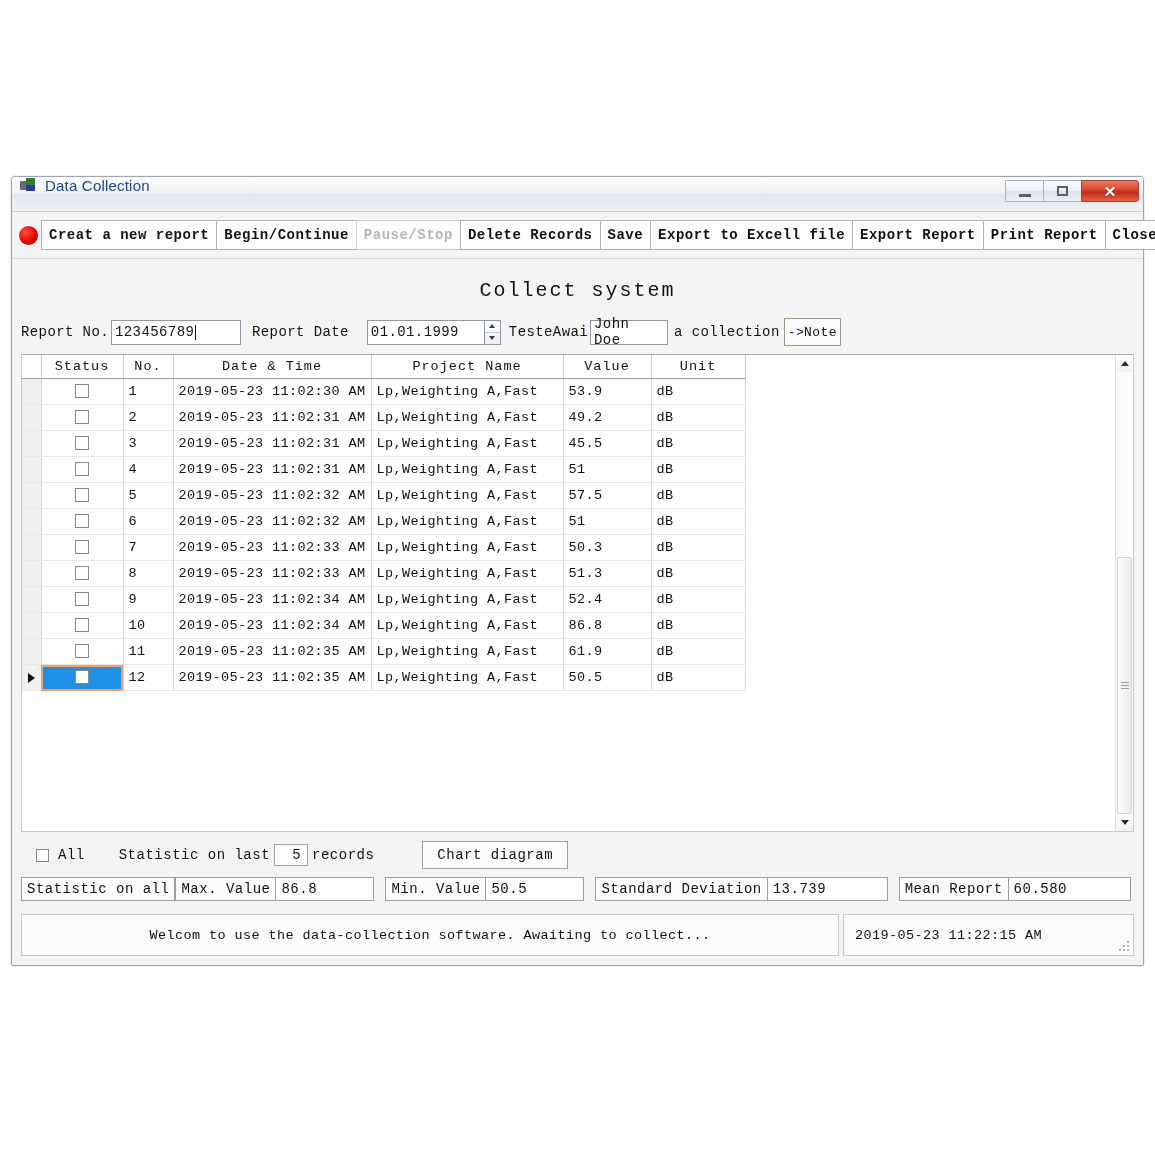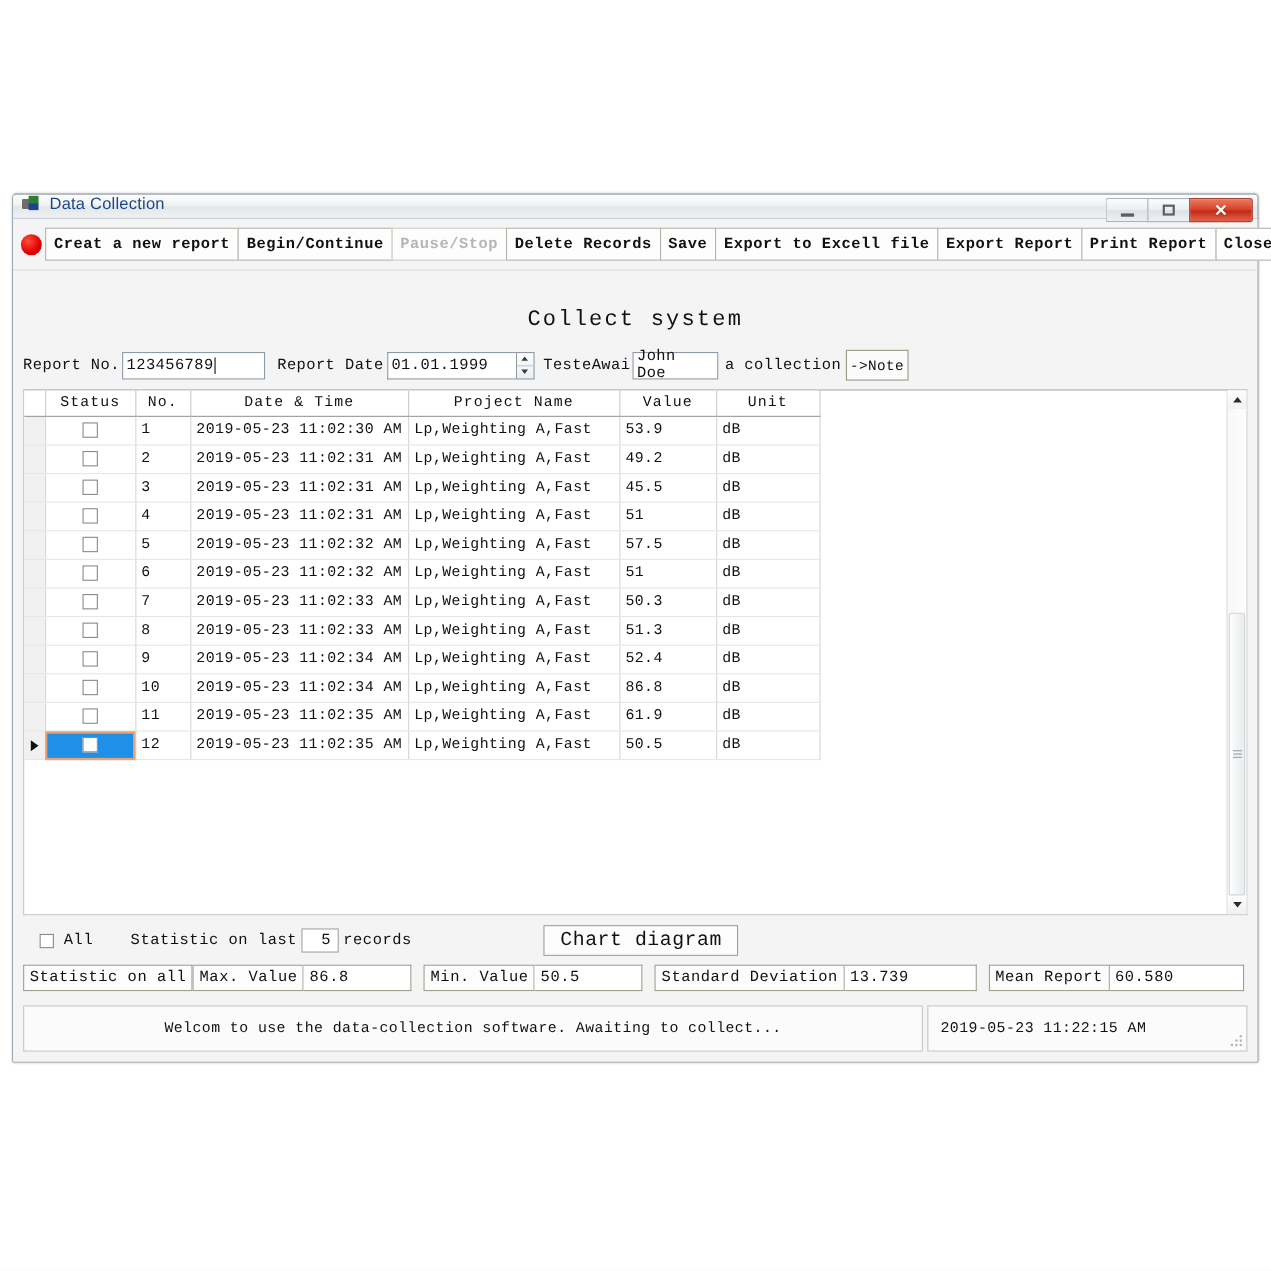--- a/index.html
+++ b/index.html
@@ -110,21 +110,21 @@
     background: #f4f4f4;
     display: flex; flex-direction: column;
     padding: 0;
     position: relative;
   }
   .collect-title {
     text-align: center;
     font-size: 20px;
     letter-spacing: 2px;
     color: #111;
-    margin-top: 33px;
+    margin-top: 20px;
     margin-bottom: 16px;
   }
 
   
   .form-row {
     display: flex; align-items: center;
     padding-left: 9px;
     height: 28px;
     margin-bottom: 8px;
     font-size: 14px; color: #111;
@@ -139,21 +139,21 @@
     display: flex; align-items: center;
     padding: 0 3px;
     font-size: 14px; color: #111;
     position: relative;
   }
   #report-no-input { width: 130px; margin-left: 2px; }
   #report-no-input .caret {
     display: inline-block; width: 1px; height: 15px;
     background: #111; margin-left: 1px;
   }
-  #report-date-input { width: 117px; margin-left: 3px; border-right: none; }
+  #report-date-input { width: 117px; margin-left: 18px; border-right: none; }
   .spin-box {
     width: 17px; height: 25px;
     border: 1px solid #8e9aa6;
     background: linear-gradient(to bottom,#fdfdfd,#eceff2);
     box-sizing: border-box;
     display: flex; flex-direction: column;
     margin-right: 8px;
   }
   .spin-half {
     flex: 1; display: flex; align-items: center; justify-content: center;
@@ -285,25 +285,25 @@
   }
   .stat-num-box {
     width: 34px; height: 22px;
     border: 1px solid #9aa3ac; background: #fff;
     display: flex; align-items: center; justify-content: flex-end;
     padding-right: 6px; box-sizing: border-box;
     margin: 0 4px;
     font-size: 14px;
   }
   .chart-btn {
-    margin-left: 120px;
+    margin-left: 48px;
     height: 26px; padding: 0 14px;
     border: 1px solid #a39e92; background: #fcfcfc;
     display: flex; align-items: center;
-    font-size: 18px; letter-spacing: .5px;
+    font-size: 14px; letter-spacing: .5px;
   }
 
   .stat-val-row {
     display: flex; align-items: flex-start;
     padding-left: 9px; margin-top: 9px;
     font-size: 14px; color: #111; letter-spacing: .5px;
   }
   .sv-group { display: flex; margin-right: 11px; }
   .sv-label {
     height: 24px; border: 1px solid #a39e92; background: #fcfcfc;

